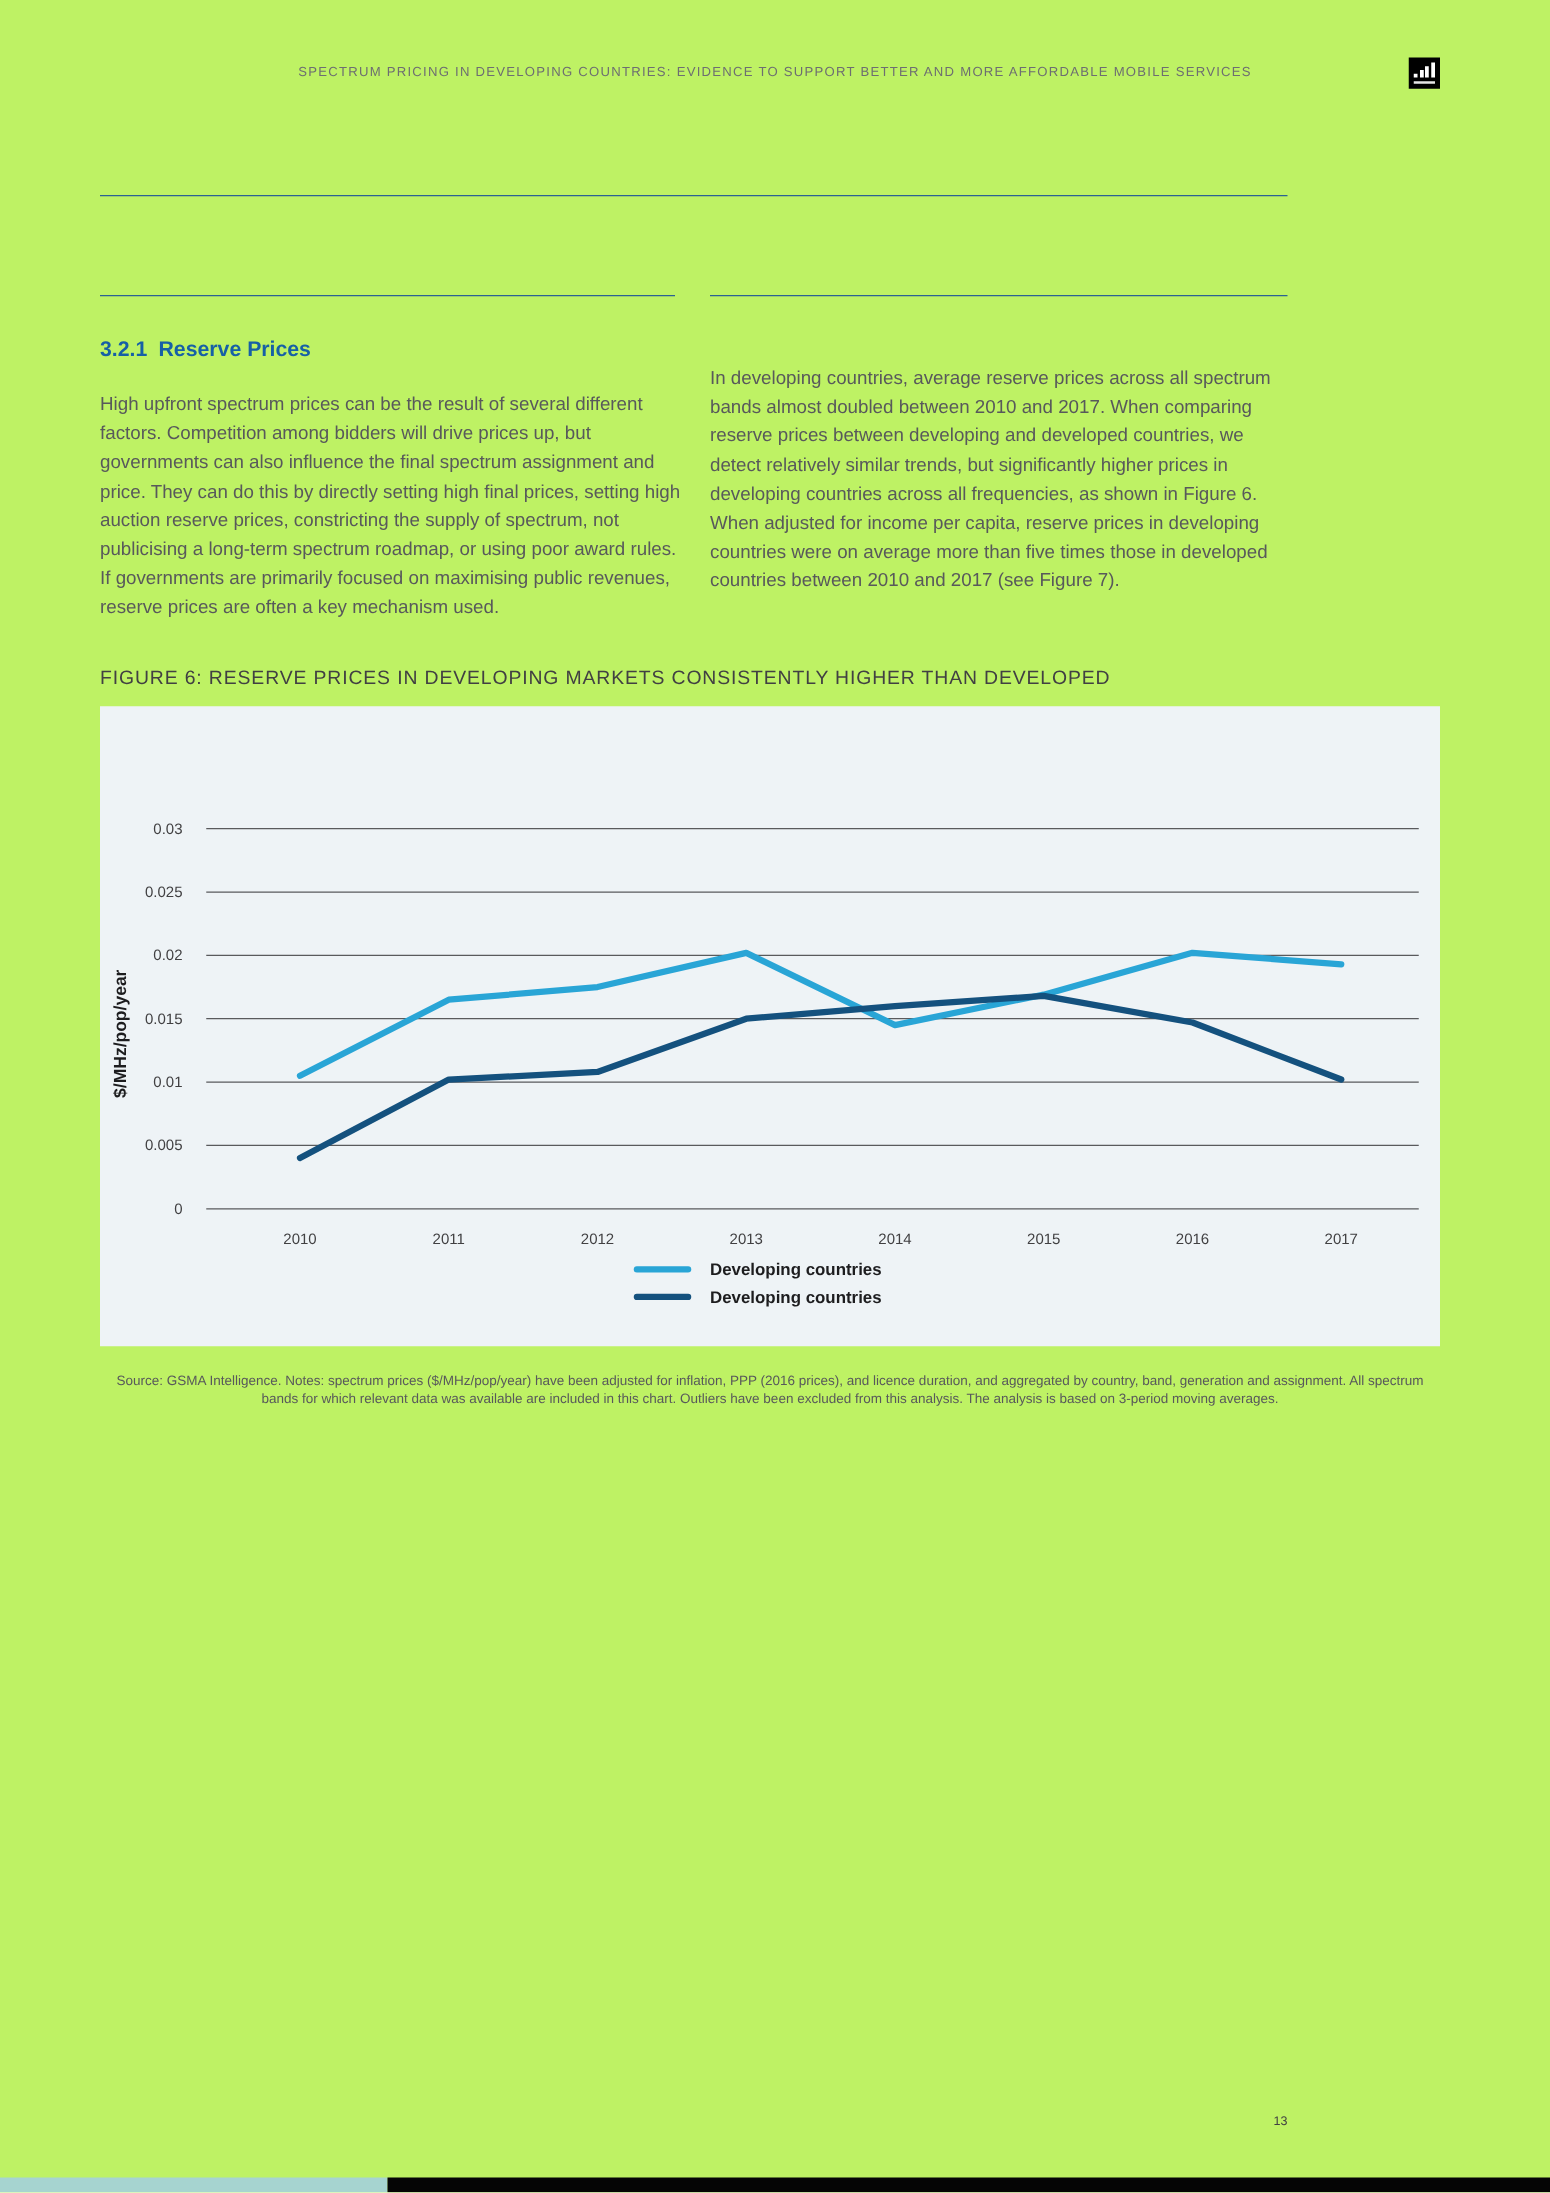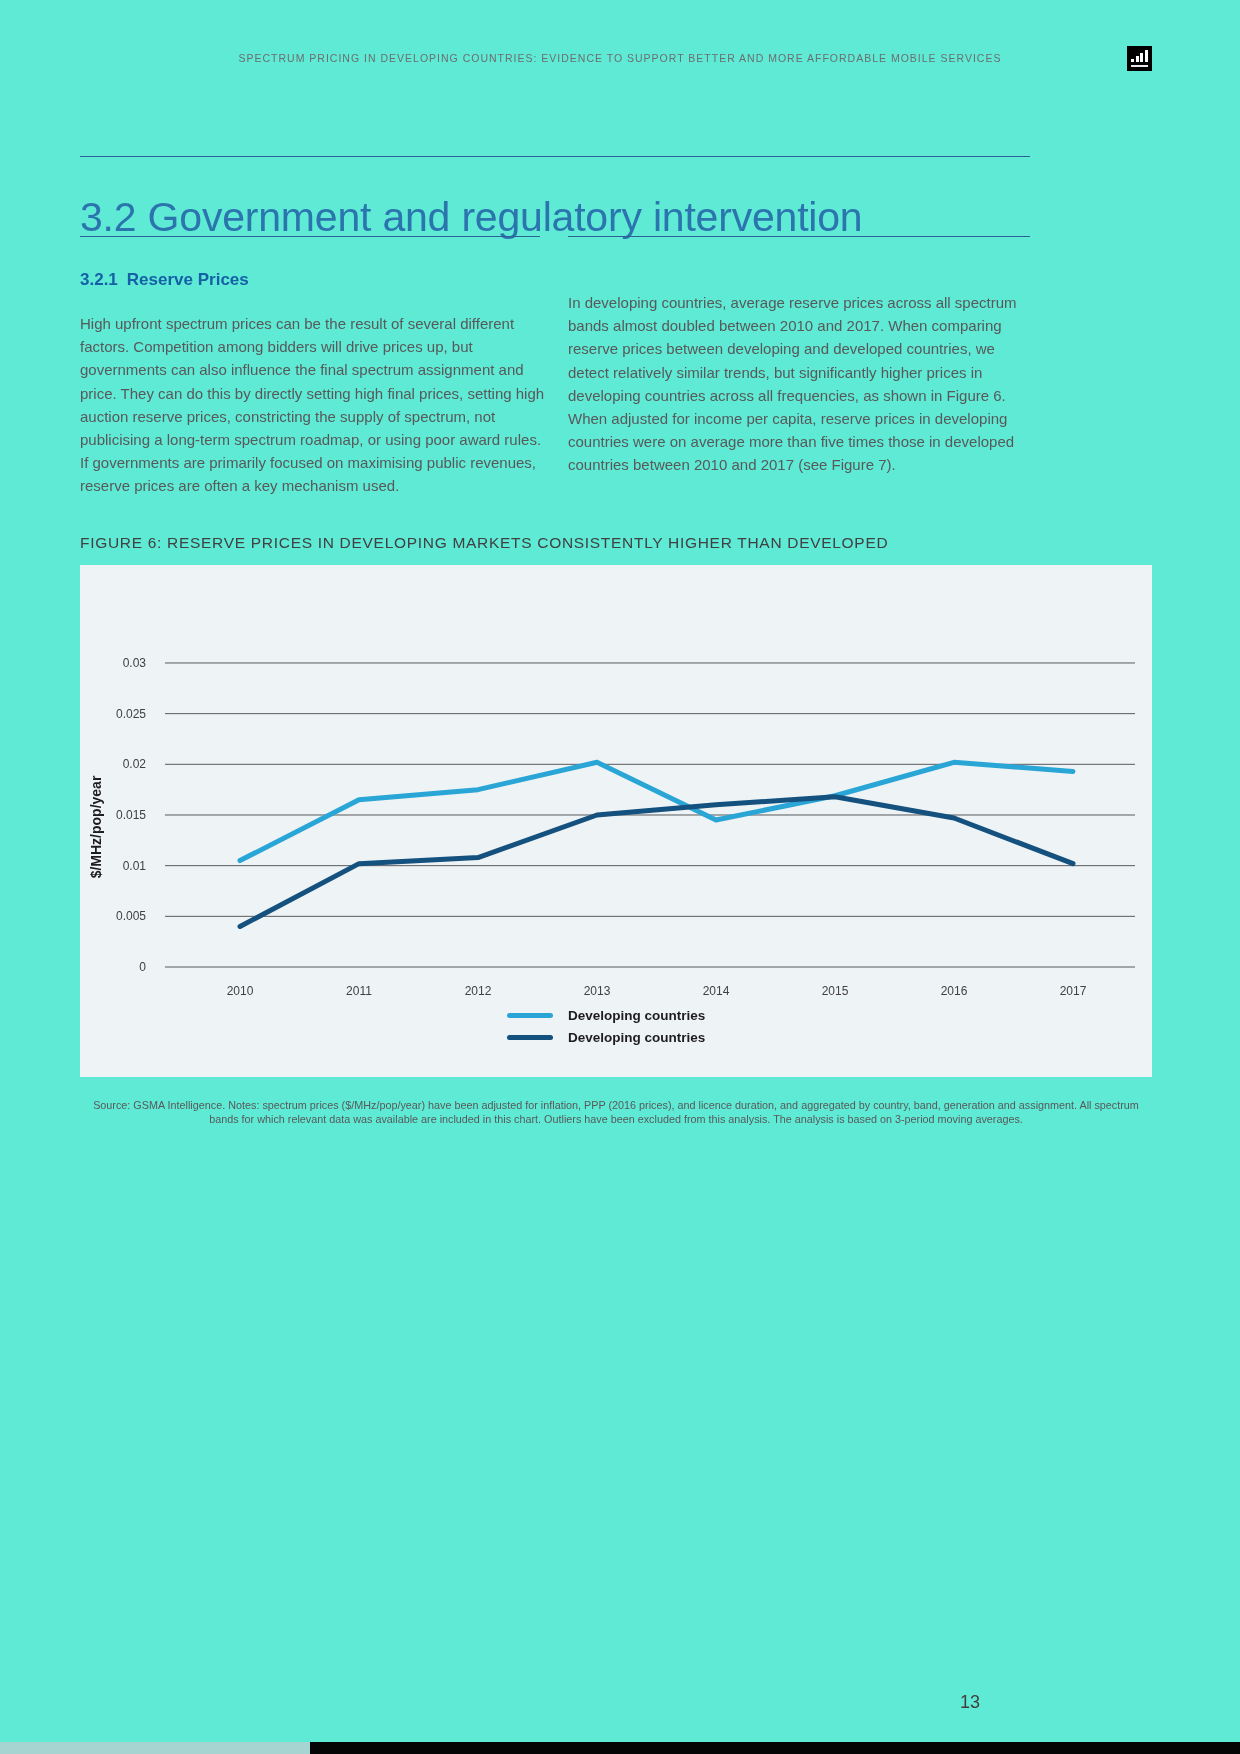--- a/index.html
+++ b/index.html
@@ -1,16 +1,16 @@
 <!DOCTYPE html>
 <html><head>
 <meta charset="utf-8">
 <style>
   html,body{margin:0;padding:0;background:#ffffff;}
-  .page{position:relative;width:1240px;height:1754px;background:#5eead4;overflow:hidden;
+  .page{position:relative;width:1240px;height:1754px;background:#bef264;overflow:hidden;
         font-family:"Liberation Sans",sans-serif;}
 
   .report-header{position:absolute;left:0;right:0;top:52px;text-align:center;
     font-size:10.5px;letter-spacing:1px;color:#6d6e71;}
 
   .logo{position:absolute;left:1127px;top:46px;width:25px;height:25px;background:#000;}
   .logo .bars{position:absolute;left:4px;right:4px;top:4px;height:12px;display:flex;align-items:flex-end;gap:1.5px;}
   .logo .bars i{display:block;background:#fff;width:3px;}
   .logo .b1{height:3px}.logo .b2{height:6px}.logo .b3{height:9px}.logo .b4{height:12px}
   .logo .wordmark{position:absolute;left:4px;right:4px;bottom:4px;height:2px;background:#fff;opacity:.9;}
@@ -35,22 +35,22 @@
   .chart-panel{position:absolute;left:80px;top:565px;width:1072px;height:512px;background:#eef3f6;}
   .chart-panel svg{position:absolute;left:0;top:0;}
 
   .legend{position:absolute;left:0;right:0;top:443px;display:flex;flex-direction:column;align-items:center;gap:7px;}
   .legend-row{display:flex;align-items:center;width:218px;}
   .swatch{display:inline-block;width:46px;height:5px;border-radius:2.5px;margin-right:15px;flex:0 0 auto;}
   .legend-label{font-size:13.5px;font-weight:700;color:#1d1d1f;}
 
   .source-note{position:absolute;left:80px;top:1087px;width:1072px;font-size:10.8px;line-height:14.5px;color:#58595b;text-align:center;}
 
-  .page-number{position:absolute;left:960px;top:1692px;width:70px;text-align:left;
-    font-size:18px;color:#414042;}
+  .page-number{position:absolute;left:960px;top:1692px;width:70px;text-align:right;
+    font-size:10px;color:#414042;}
 
   .footer-teal{position:absolute;left:0;top:1742px;width:310px;height:12px;background:#a6d4d0;}
   .footer-black{position:absolute;left:310px;top:1742px;width:930px;height:12px;background:#050505;}
 </style>
 </head>
 <body>
 
 <div class="page">
 
   <div class="report-header">SPECTRUM PRICING IN DEVELOPING COUNTRIES: EVIDENCE TO SUPPORT BETTER AND MORE AFFORDABLE MOBILE SERVICES</div>
@@ -60,21 +60,20 @@
       <i class="b1"></i>
         <i class="b2"></i>
         <i class="b3"></i>
         <i class="b4"></i>
     </span>
     <span class="wordmark"></span>
   </div>
 
   <div class="rule rule-top"></div>
 
-  <h1 class="section-title">3.2 Government and regulatory intervention</h1>
 
   <div class="rule rule-left"></div>
   <div class="rule rule-right"></div>
 
   <div class="subsection">
     <span class="num">3.2.1</span><span>Reserve Prices</span>
   </div>
 
   <p class="body-col col-left">High upfront spectrum prices can be the result of several different factors. Competition among bidders will drive prices up, but governments can also influence the final spectrum assignment and price. They can do this by directly setting high final prices, setting high auction reserve prices, constricting the supply of spectrum, not publicising a long-term spectrum roadmap, or using poor award rules. If governments are primarily focused on maximising public revenues, reserve prices are often a key mechanism used.</p>
   <p class="body-col col-right">In developing countries, average reserve prices across all spectrum bands almost doubled between 2010 and 2017. When comparing reserve prices between developing and developed countries, we detect relatively similar trends, but significantly higher prices in developing countries across all frequencies, as shown in Figure 6. When adjusted for income per capita, reserve prices in developing countries were on average more than five times those in developed countries between 2010 and 2017 (see Figure 7).</p>

